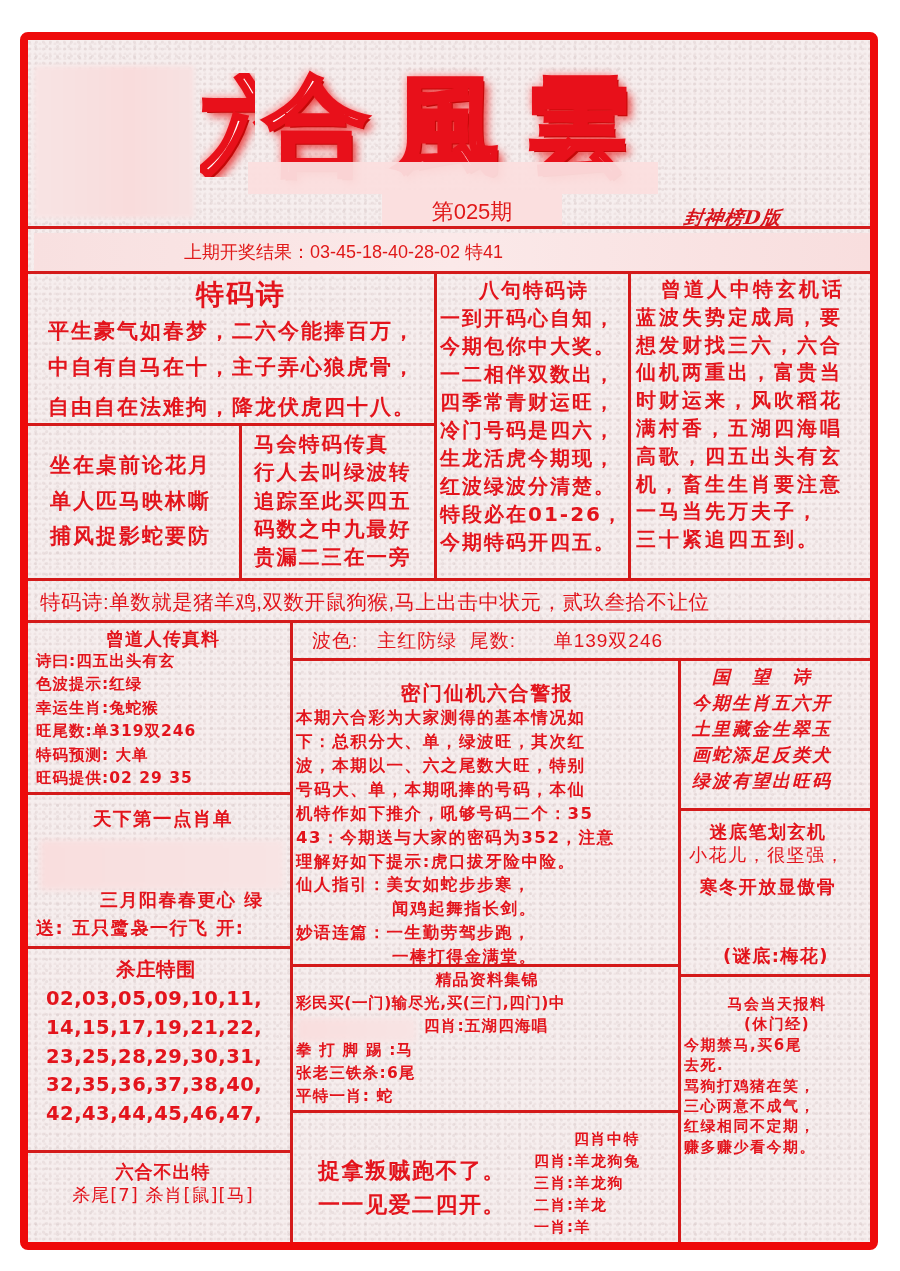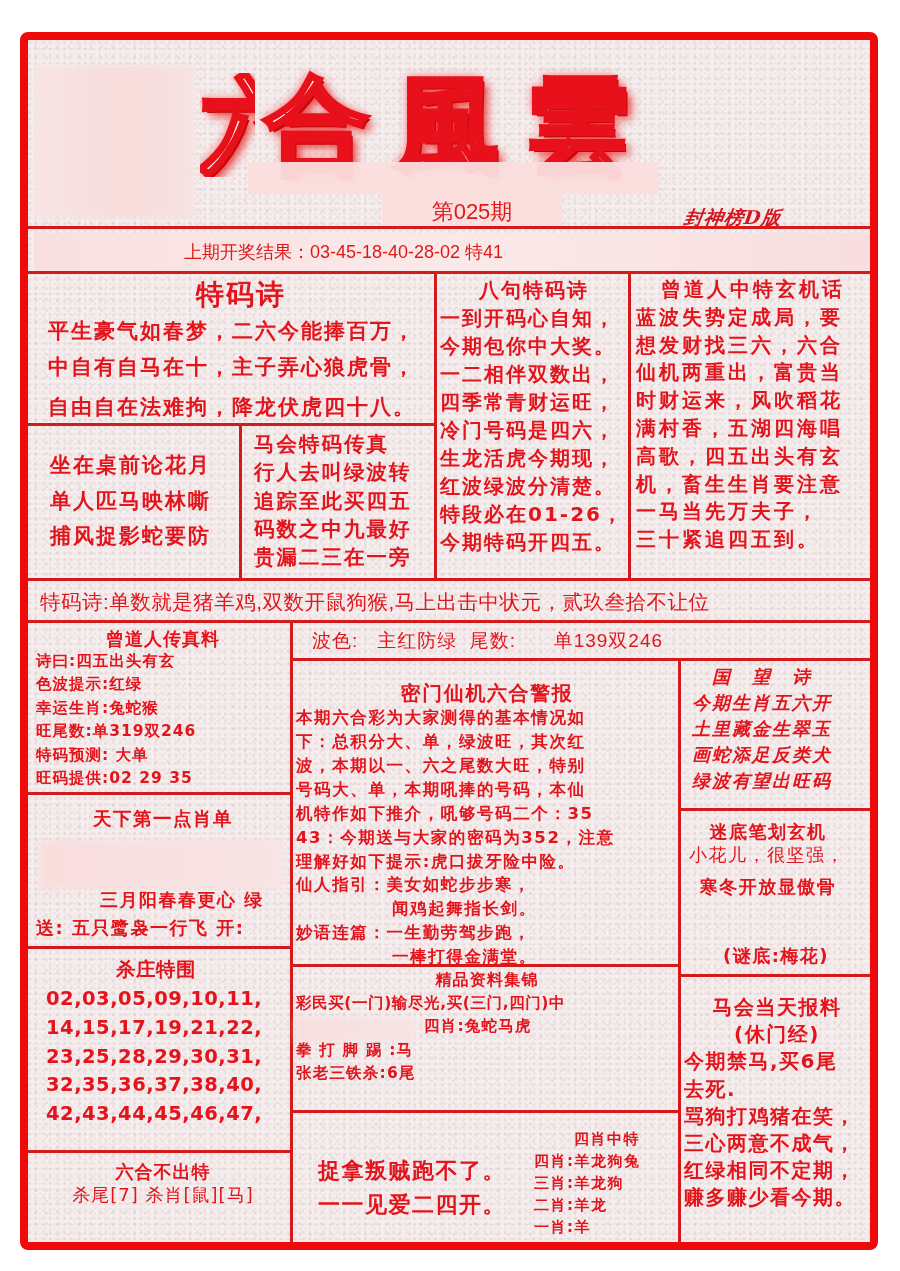--- a/index.html
+++ b/index.html
@@ -192,23 +192,24 @@
     <span class="line indent">闻鸡起舞指长剑。</span>
     <span class="line">妙语连篇：一生勤劳驾步跑，</span>
     <span class="line indent">一棒打得金满堂。</span>
   </div>
   <div class="hline" style="left:262px;top:924px;width:388px;"></div>
 
   <div class="blur-patch" style="left:268px;top:978px;width:120px;height:24px;"></div>
   <div class="t" style="left:268px;top:928px;width:382px;font-size:15.5px;line-height:1.5;letter-spacing:1.2px;">
     <span class="heading" style="font-size:16px;">精品资料集锦</span>
     <span class="line" style="letter-spacing:0.6px;">彩民买(一门)输尽光,买(三门,四门)中</span>
-    <span class="line" style="padding-left:128px;">四肖:兔蛇马虎</span>
+    <span class="line" style="padding-left:128px;">四肖:五湖四海唱</span>
     <span class="line">拳 打 脚 踢 :马</span>
     <span class="line">张老三铁杀:6尾</span>
+    <span class="line">平特一肖: 蛇</span>
   </div>
   <div class="hline" style="left:262px;top:1070px;width:388px;"></div>
 
   <div class="t" style="left:290px;top:1114px;font-size:22px;line-height:1.55;letter-spacing:1.5px;">
     <span class="line">捉拿叛贼跑不了。</span>
     <span class="line">一一见爱二四开。</span>
   </div>
 
   <div class="t" style="left:506px;top:1088px;font-size:15px;line-height:1.47;letter-spacing:1.5px;">
     <span class="line" style="padding-left:40px;">四肖中特</span>
@@ -228,21 +229,21 @@
   <div class="hline" style="left:650px;top:768px;width:192px;"></div>
 
   <div class="t" style="left:654px;top:780px;width:158px;font-size:18px;line-height:1.3;letter-spacing:1.5px;margin-left:7px;">
     <span class="heading">迷底笔划玄机</span>
     <span class="line" style="font-weight:normal;">小花儿，很坚强，</span>
     <span class="heading" style="margin-top:8px;">寒冬开放显傲骨</span>
   </div>
   <div class="t" style="left:654px;top:904px;width:188px;font-size:18px;letter-spacing:1.5px;text-align:center;">(谜底:梅花)</div>
   <div class="hline" style="left:650px;top:934px;width:192px;"></div>
 
-  <div class="t" style="left:656px;top:954px;width:186px;font-size:20px;line-height:1.36;letter-spacing:1.5px;">
+  <div class="t" style="left:656px;top:954px;width:186px;font-size:15px;line-height:1.36;letter-spacing:1.5px;">
     <span class="heading">马会当天报料</span>
     <span class="heading">(休门经)</span>
     <span class="line">今期禁马,买6尾</span>
     <span class="line">去死.</span>
     <span class="line">骂狗打鸡猪在笑，</span>
     <span class="line">三心两意不成气，</span>
     <span class="line">红绿相同不定期，</span>
     <span class="line">赚多赚少看今期。</span>
   </div>
 

